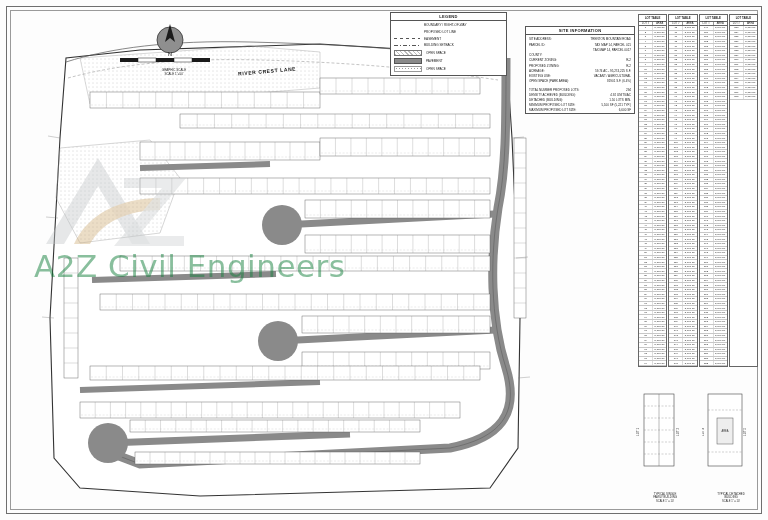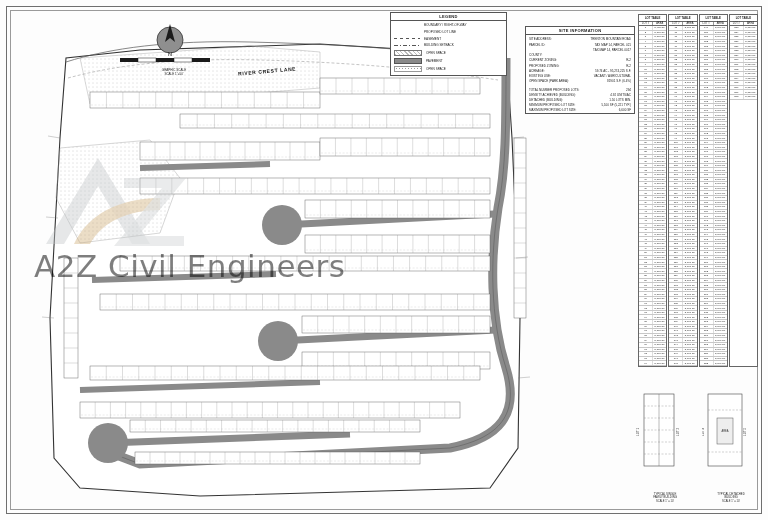--- a/index.html
+++ b/index.html
@@ -21,21 +21,21 @@
     position:absolute;left:10px;top:10px;right:10px;bottom:10px;
     border:1px solid #9a9a9a;
   }
   
   #watermark{
     position:absolute;left:28px;top:148px;width:420px;height:160px;
     pointer-events:none;opacity:.5;
   }
   #watermark .wm-text{
     position:absolute;left:6px;top:100px;
-    font-size:31px;letter-spacing:.5px;color:#000000;
+    font-size:31px;letter-spacing:.5px;color:#15803d;
     font-family:"DejaVu Sans", sans-serif;
     white-space:nowrap;
   }
   
   #plan{
     position:absolute;left:20px;top:18px;width:600px;height:484px;
   }
   svg{display:block;}
   
   .boxed{

